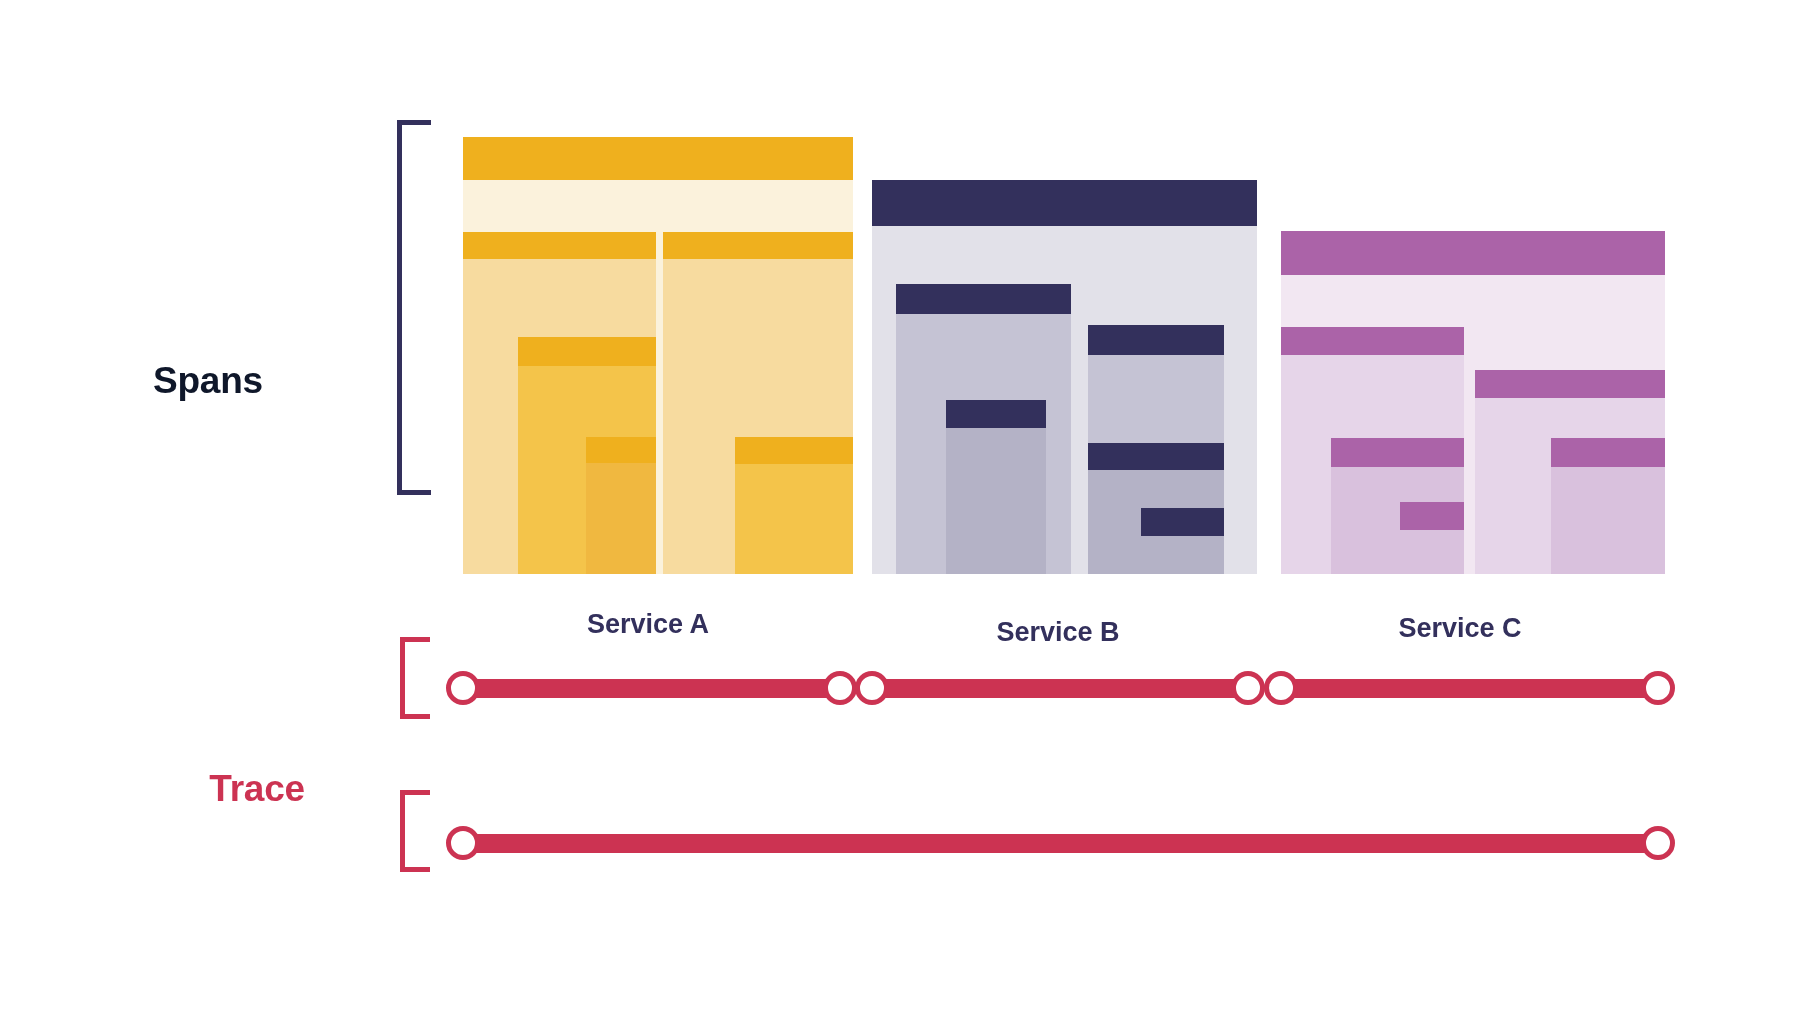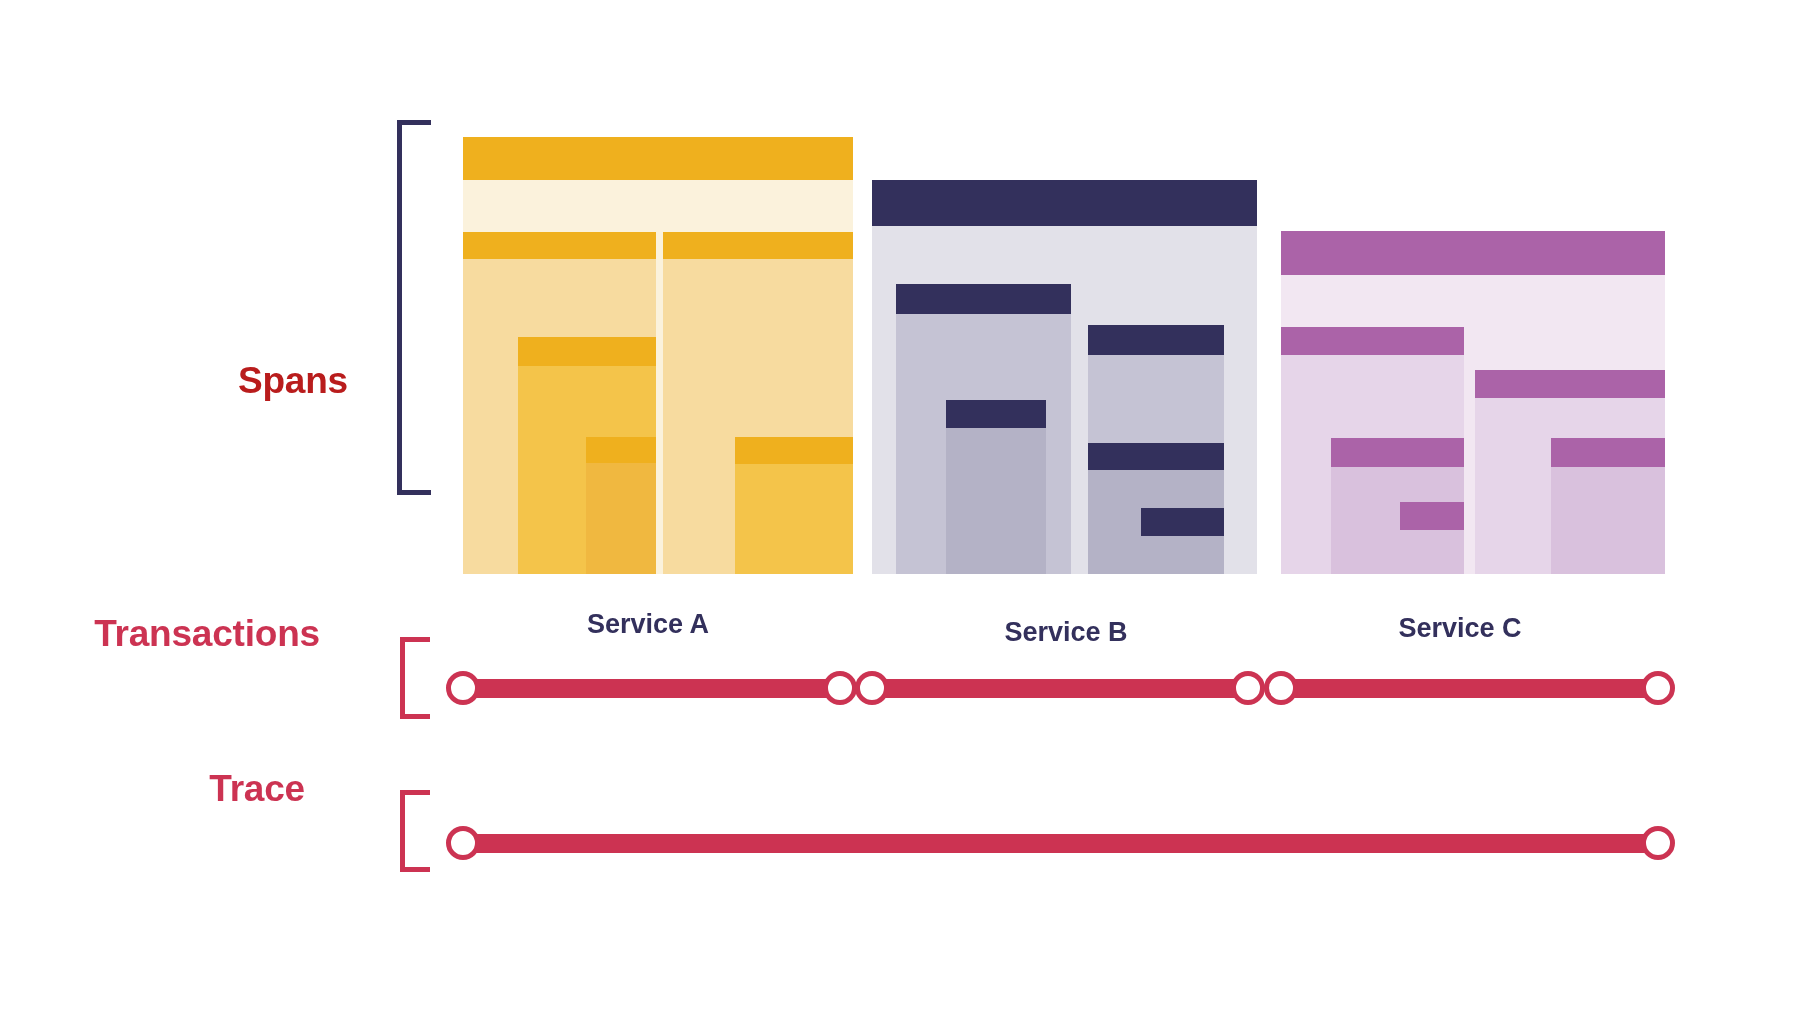--- a/index.html
+++ b/index.html
@@ -24,24 +24,24 @@
 
   
   .row-label {
     position: absolute;
     font-weight: bold;
     letter-spacing: -0.2px;
     white-space: nowrap;
     text-align: right;
   }
   #spans-label {
-    right: 1452px;
+    right: 1537px;
     top: 360px;
     font-size: 37px;
-    color: #b91c1c;
+    color: #0f172a;
   }
   #transactions-label {
     right: 1480px;
     top: 613px;
     font-size: 37px;
     color: #cc3352;
   }
   #trace-label {
     right: 1495px;
     top: 768px;
@@ -179,25 +179,24 @@
       <div class="span-block" style="left: 1475px; top: 370px; width: 190px; height: 204px; background: rgb(230, 213, 233);">
         <div class="abs" style="left: 0px; top: 0px; width: 100%; height: 28px; background: rgb(171, 99, 168);"></div>
       </div>
       <div class="span-block" style="left: 1551px; top: 438px; width: 114px; height: 136px; background: rgb(217, 193, 221);">
         <div class="abs" style="left: 0px; top: 0px; width: 100%; height: 29px; background: rgb(171, 99, 168);"></div>
       </div>
     </div>
 
   <div id="service-labels">
       <div class="service-label" style="left: 648px; top: 609px;">Service A</div>
-      <div class="service-label" style="left: 1058px; top: 617px; margin-left: 8px;">Service B</div>
+      <div class="service-label" style="left: 1058px; top: 617px;">Service B</div>
       <div class="service-label" style="left: 1460px; top: 613px;">Service C</div>
     </div>
 
-  <div class="row-label" id="transactions-label">Transactions</div>
   <div class="bracket" id="transactions-bracket"></div>
   <div id="transactions-canvas">
       <div class="line-bar" style="left: 463px; width: 377px; top: 679px;"></div>
       <div class="line-bar" style="left: 872px; width: 376px; top: 679px;"></div>
       <div class="line-bar" style="left: 1281px; width: 377px; top: 679px;"></div>
       <div class="node-circle" style="left: 446px; top: 671px;"></div>
       <div class="node-circle" style="left: 823px; top: 671px;"></div>
       <div class="node-circle" style="left: 855px; top: 671px;"></div>
       <div class="node-circle" style="left: 1231px; top: 671px;"></div>
       <div class="node-circle" style="left: 1264px; top: 671px;"></div>

